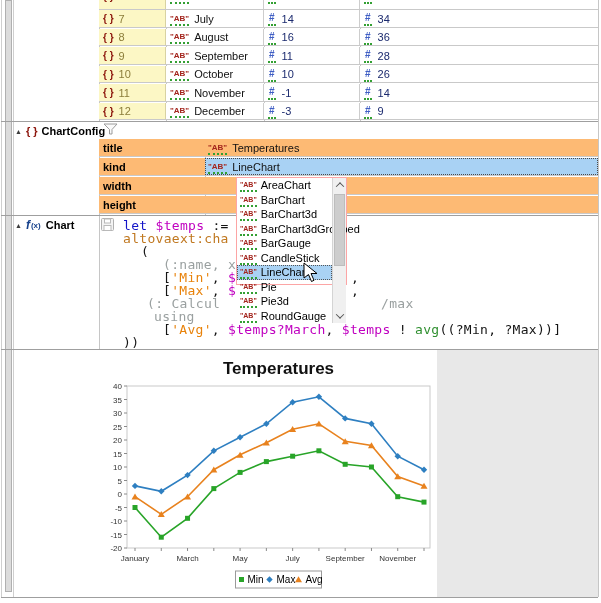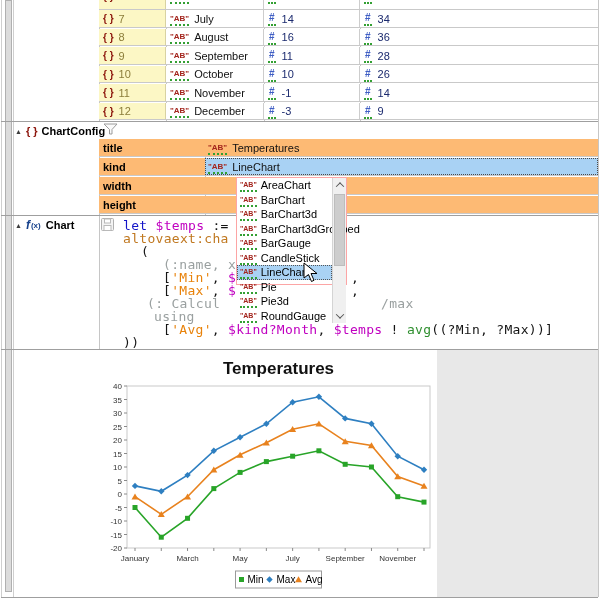--- a/index.html
+++ b/index.html
@@ -253,21 +253,21 @@
   </svg>
   <div id="code-container">
       <div class="code-line" style="top: 219px; padding-left: 24px;"><span class="kw">let </span><span class="var">$temps </span><span class="op">:=</span></div>
       <div class="code-line" style="top: 232px; padding-left: 24px;"><span class="fn">altovaext:cha</span></div>
       <div class="code-line" style="top: 245px; padding-left: 42px;"><span class="txt">(</span></div>
       <div class="code-line" style="top: 258px; padding-left: 64px;"><span class="cmt">(:name, x</span></div>
       <div class="code-line" style="top: 271px; padding-left: 64px;"><span class="txt">[</span><span class="str">'Min'</span><span class="txt">, </span><span class="var">$</span><span class="frag txt" style="left: 252px;">,</span></div>
       <div class="code-line" style="top: 284px; padding-left: 64px;"><span class="txt">[</span><span class="str">'Max'</span><span class="txt">, </span><span class="var">$</span><span class="frag txt" style="left: 252px;">,</span></div>
       <div class="code-line" style="top: 297px; padding-left: 48px;"><span class="cmt">(: Calcul</span><span class="frag cmt" style="left: 282px;">/max</span></div>
       <div class="code-line" style="top: 310px; padding-left: 55px;"><span class="cmt">using </span></div>
-      <div class="code-line" style="top: 323px; padding-left: 64px;"><span class="txt">[</span><span class="str">'Avg'</span><span class="txt">, </span><span class="var">$kind?Month</span><span class="txt">, </span><span class="var">$temps</span><span class="txt"> ! </span><span class="grn">avg</span><span class="txt">((?Min, ?Max))]</span></div>
+      <div class="code-line" style="top: 323px; padding-left: 64px;"><span class="txt">[</span><span class="str">'Avg'</span><span class="txt">, </span><span class="var">$temps?March</span><span class="txt">, </span><span class="var">$temps</span><span class="txt"> ! </span><span class="grn">avg</span><span class="txt">((?Min, ?Max))]</span></div>
       <div class="code-line" style="top: 336px; padding-left: 24px;"><span class="txt">))</span></div>
     </div>
 
   <div class="hline secline" style="left:1px;top:349px;width:597px"></div>
   <div class="chart-fill"></div>
   <div id="chart-wrap">
     <svg id="chart-svg" width="338" height="247">
         <text x="179.5" y="24" text-anchor="middle" font-size="17" font-weight="bold" fill="#111" font-family="Liberation Sans, sans-serif">Temperatures</text>
         <rect x="28" y="36" width="303" height="162" fill="none" stroke="#c9c9c9"></rect>
         <line x1="25" y1="198" x2="28" y2="198" stroke="#8a8a8a" stroke-width="1"></line>

